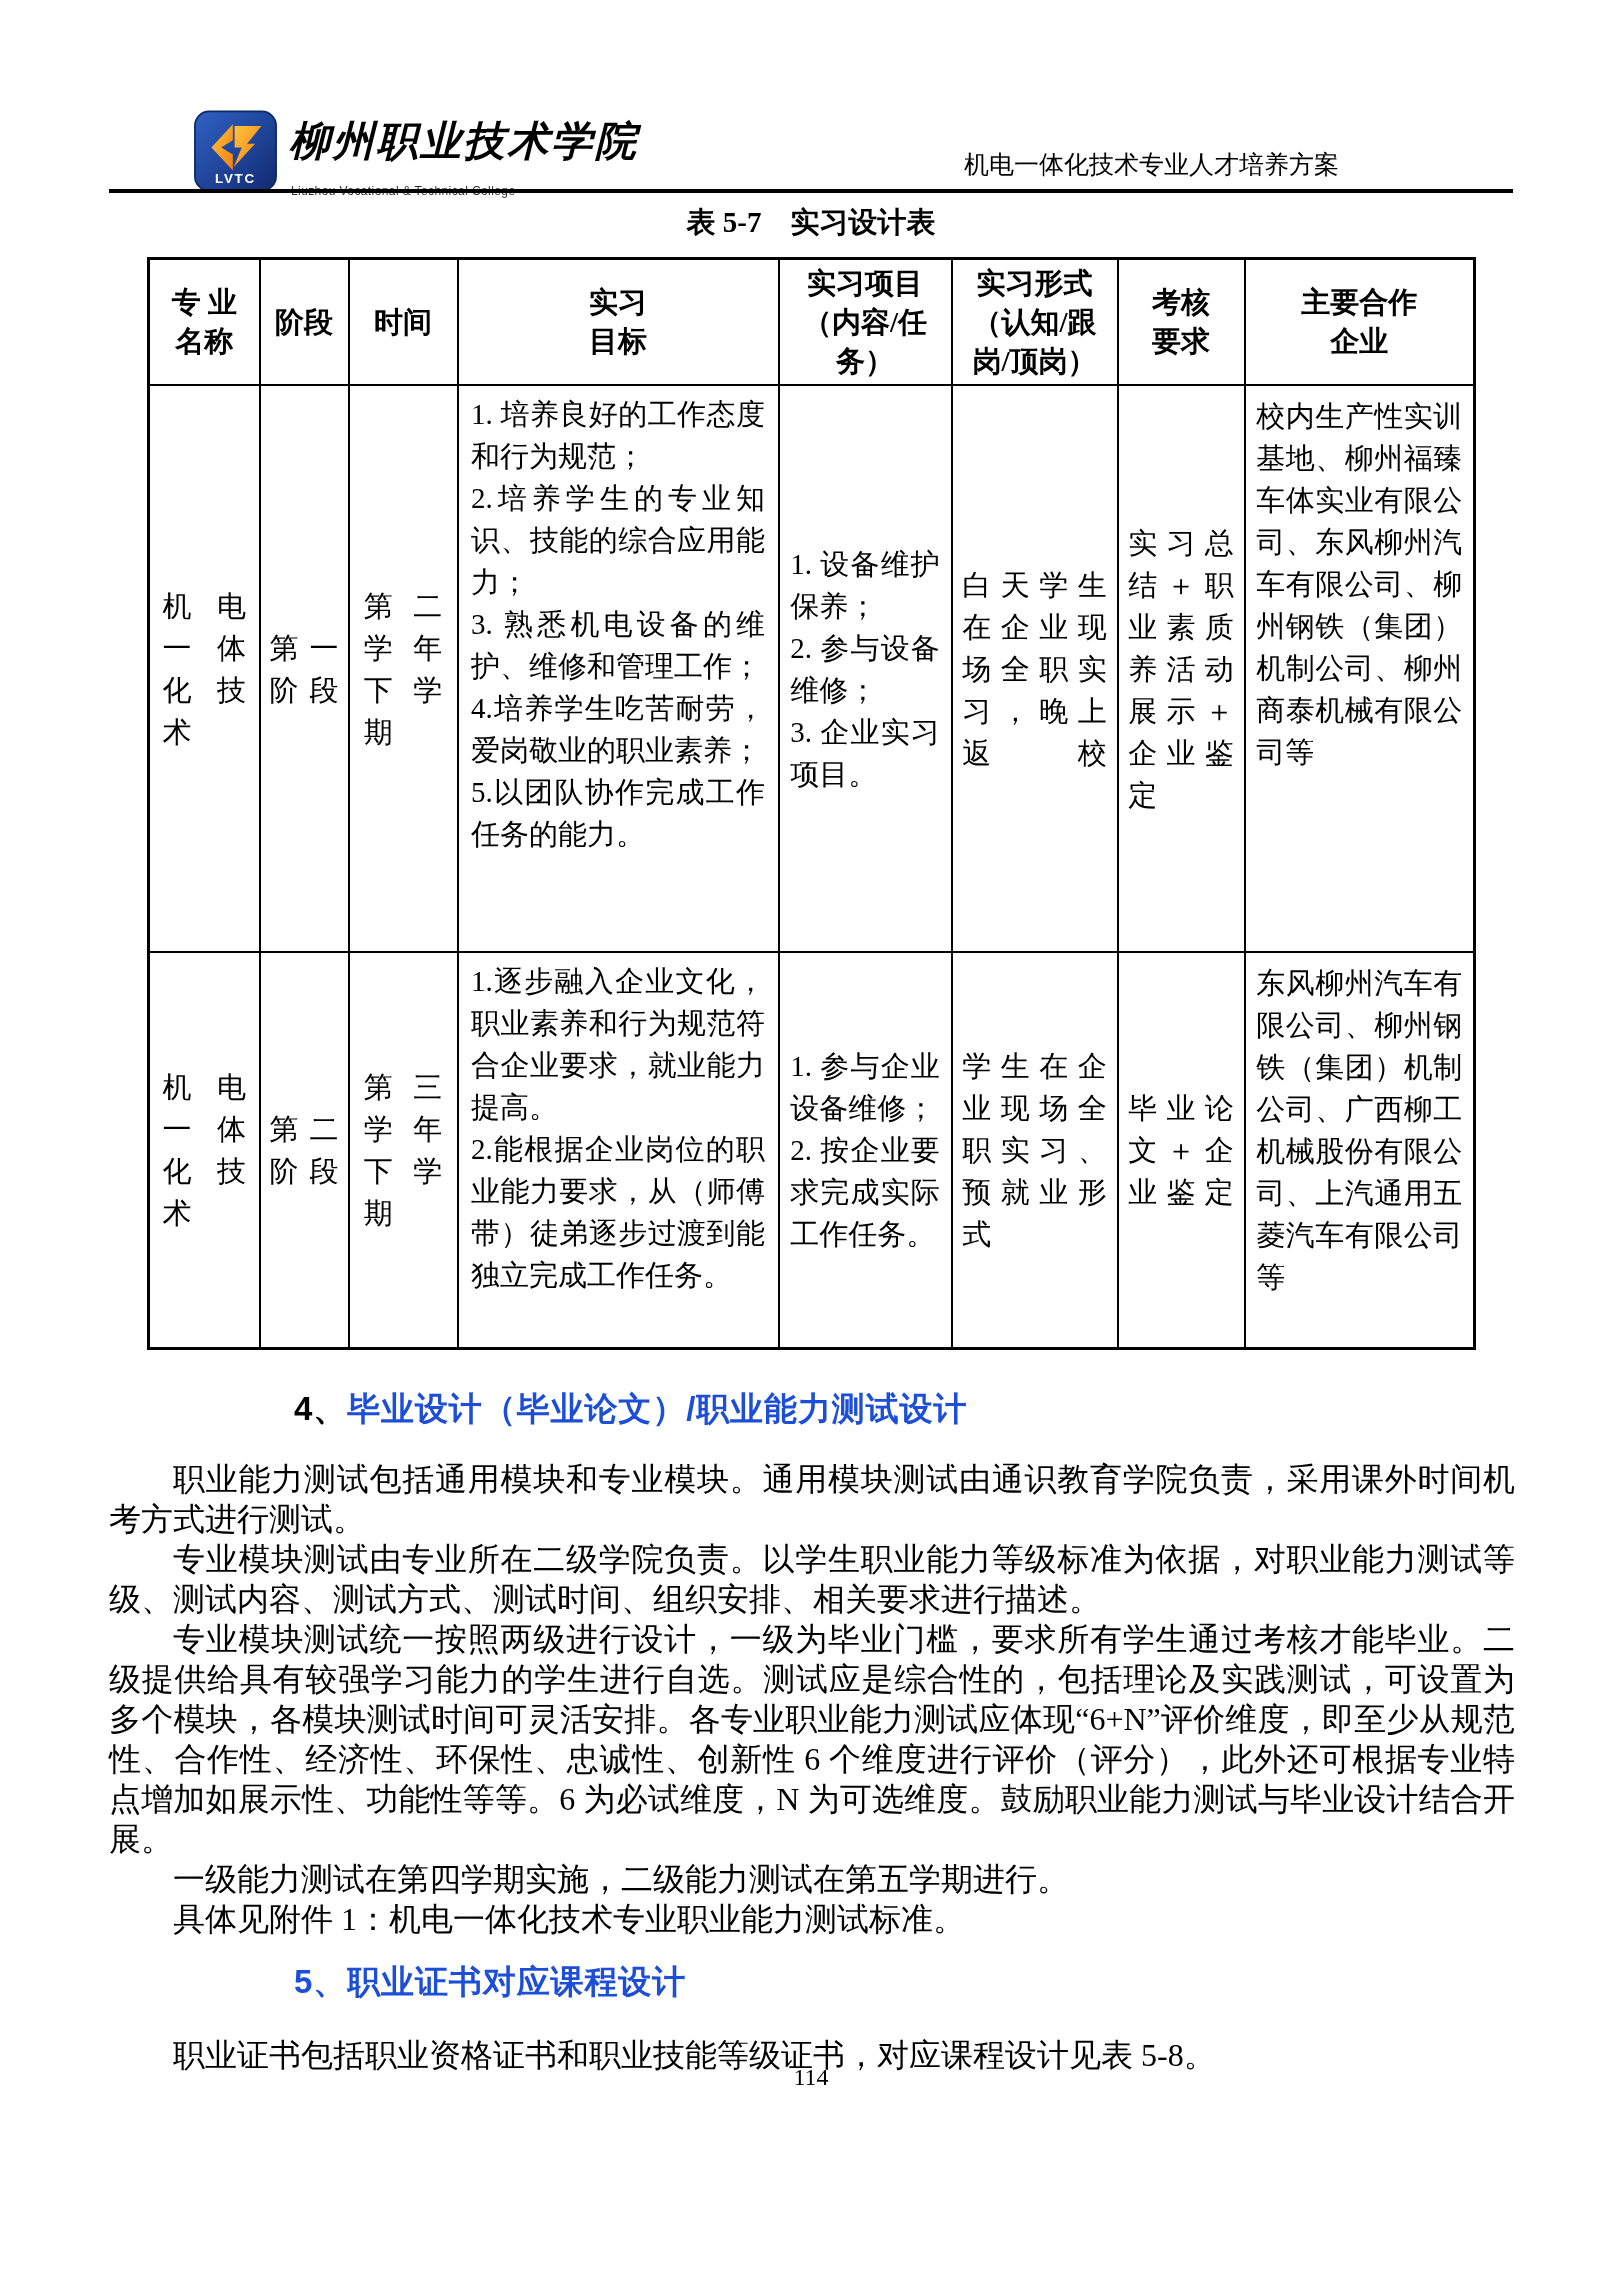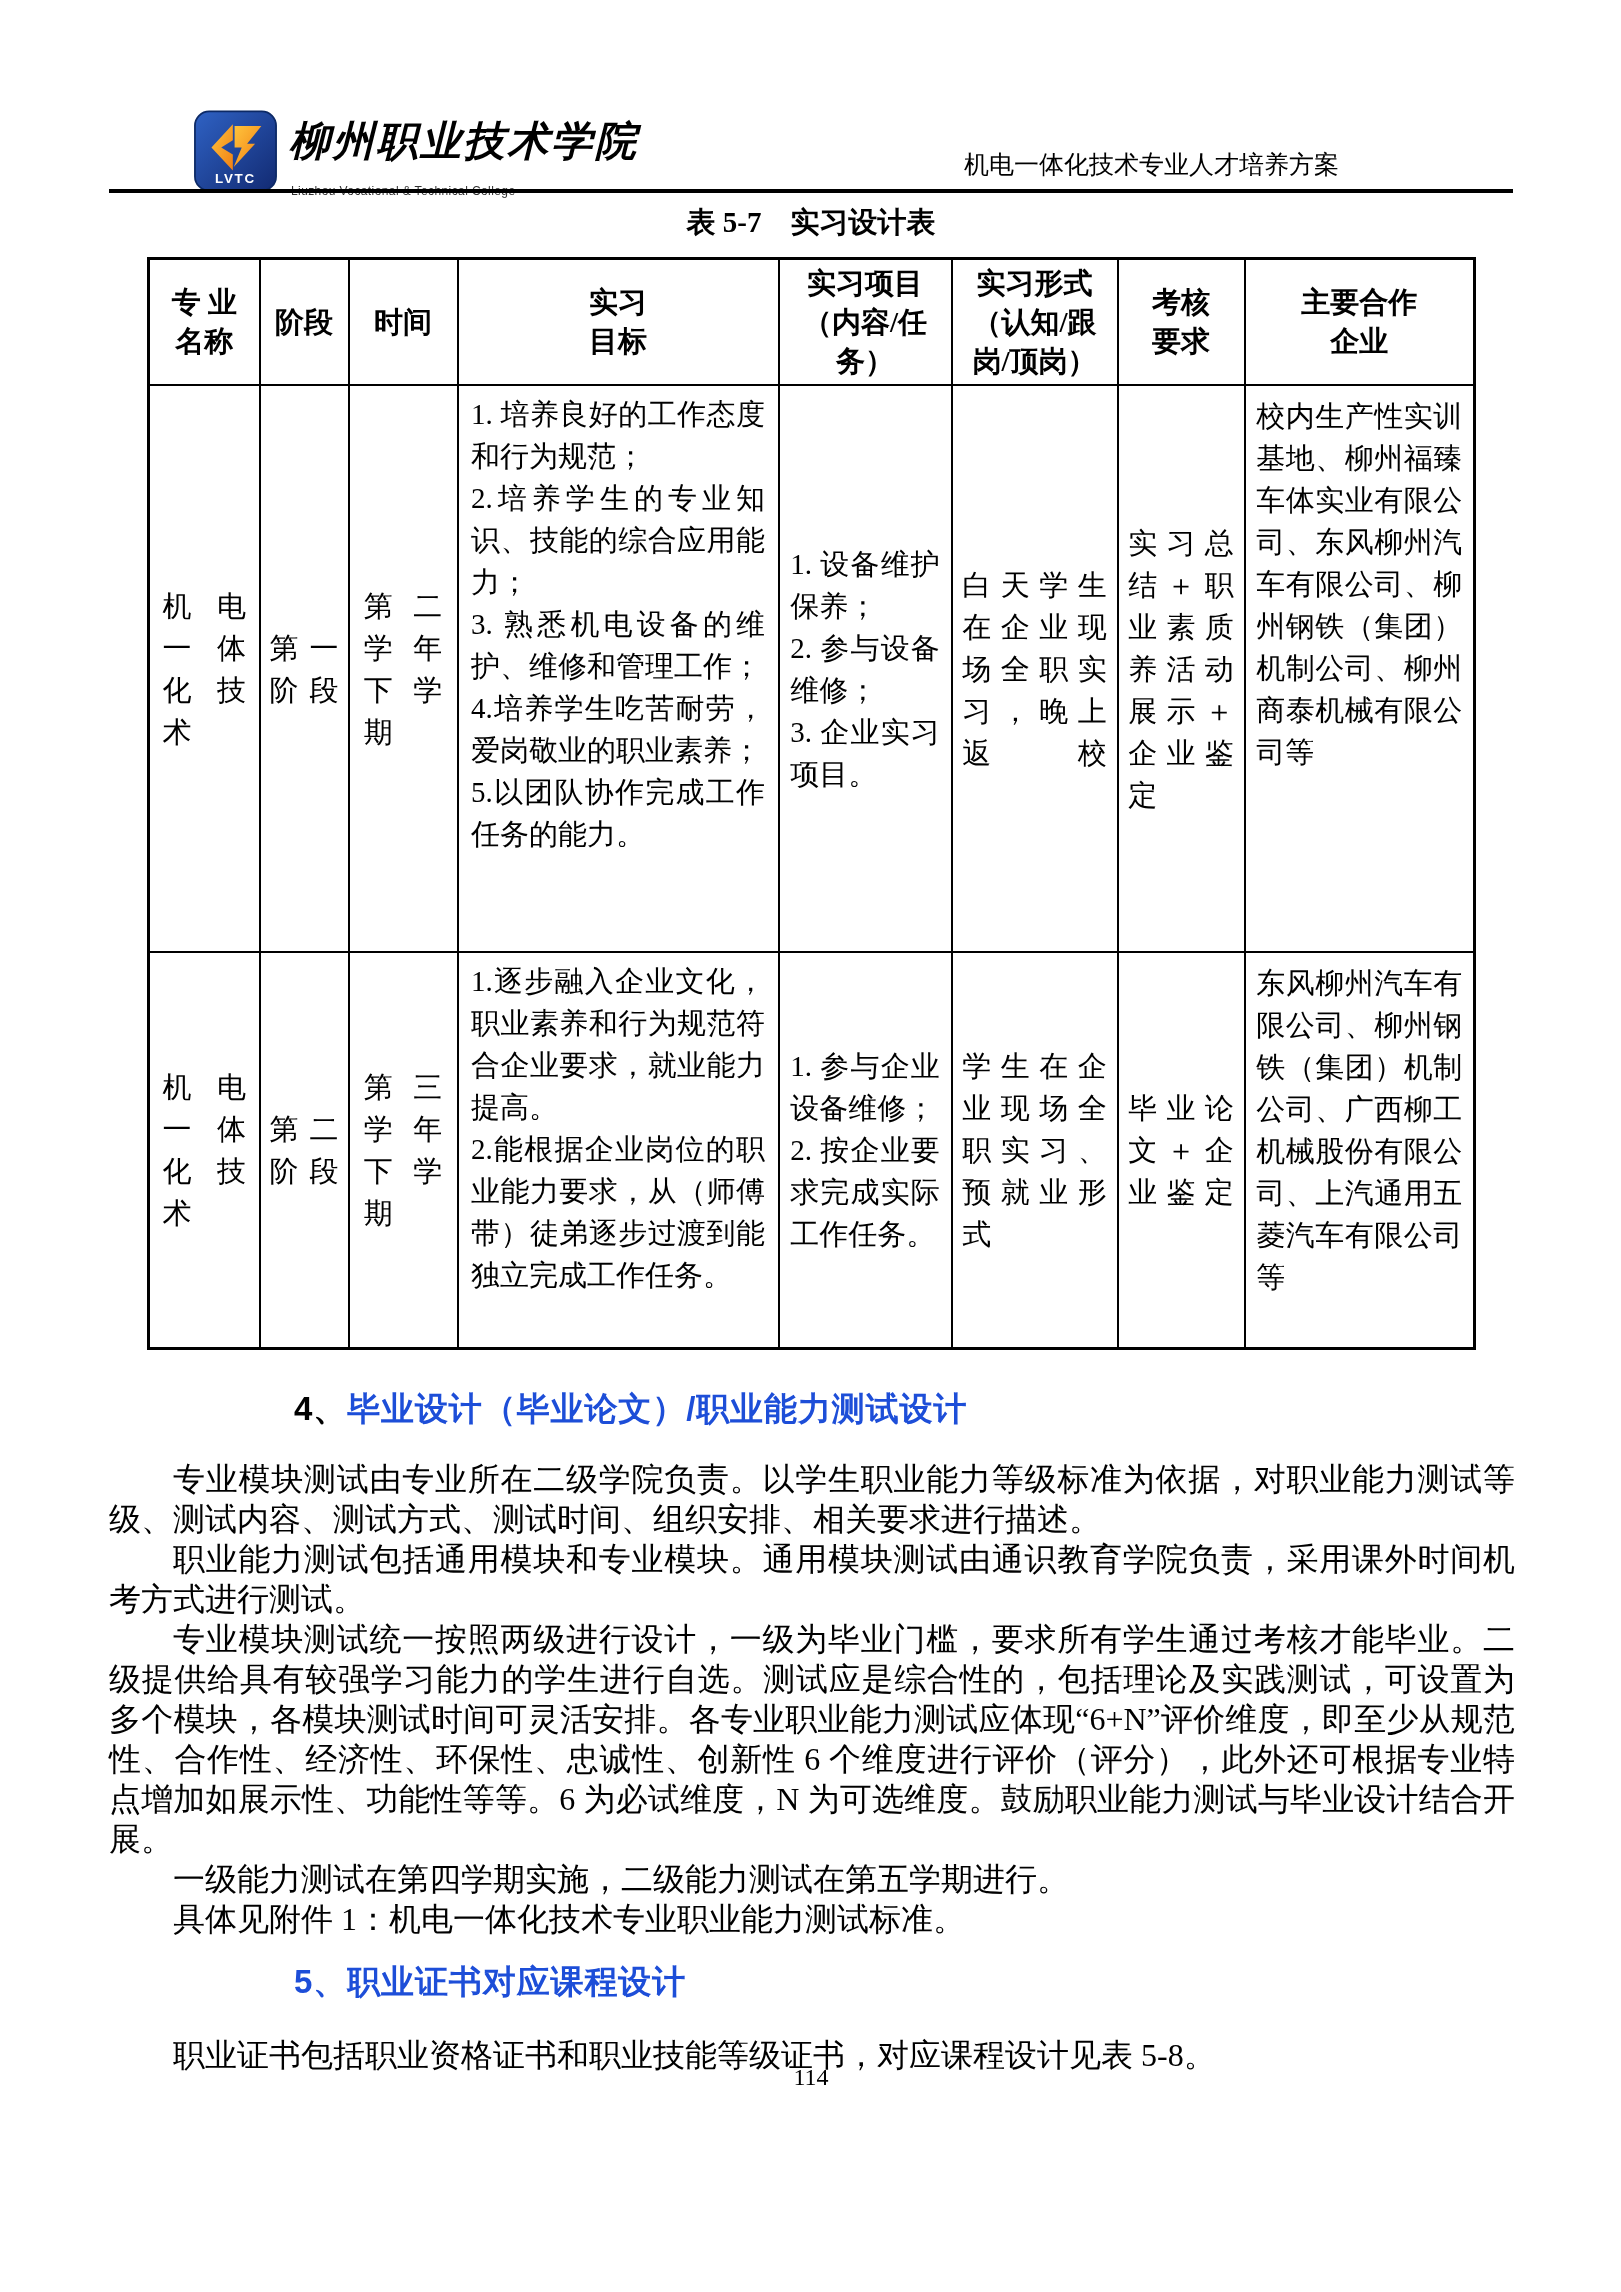--- a/index.html
+++ b/index.html
@@ -141,22 +141,22 @@
       <td class="c-form jc">学生在企业现场全职实习、预就业形式</td>
       <td class="c-assess jc">毕业论文＋企业鉴定</td>
       <td class="c-partners jn v-top">东风柳州汽车有限公司、柳州钢铁（集团）机制公司、广西柳工机械股份有限公司、上汽通用五菱汽车有限公司等</td>
     </tr>
   </tbody>
     </table>
 
   <div class="content">
     <h2 class="sec-heading"><span class="sec-num">4、</span><span class="blue">毕业设计（毕业论文）/职业能力测试设计</span></h2>
 
+    <p class="para">职业能力测试包括通用模块和专业模块。通用模块测试由通识教育学院负责，采用课外时间机考方式进行测试。</p>
     <p class="para">专业模块测试由专业所在二级学院负责。以学生职业能力等级标准为依据，对职业能力测试等级、测试内容、测试方式、测试时间、组织安排、相关要求进行描述。</p>
-    <p class="para">职业能力测试包括通用模块和专业模块。通用模块测试由通识教育学院负责，采用课外时间机考方式进行测试。</p>
     <p class="para">专业模块测试统一按照两级进行设计，一级为毕业门槛，要求所有学生通过考核才能毕业。二级提供给具有较强学习能力的学生进行自选。测试应是综合性的，包括理论及实践测试，可设置为多个模块，各模块测试时间可灵活安排。各专业职业能力测试应体现“6+N”评价维度，即至少从规范性、合作性、经济性、环保性、忠诚性、创新性 6 个维度进行评价（评分），此外还可根据专业特点增加如展示性、功能性等等。6 为必试维度，N 为可选维度。鼓励职业能力测试与毕业设计结合开展。</p>
     <p class="para">一级能力测试在第四学期实施，二级能力测试在第五学期进行。</p>
     <p class="para">具体见附件 1：机电一体化技术专业职业能力测试标准。</p>
 
     <h2 class="sec-heading second"><span class="blue">5、</span><span class="blue">职业证书对应课程设计</span></h2>
 
     <p class="para">职业证书包括职业资格证书和职业技能等级证书，对应课程设计见表 5-8。</p>
   </div>
 
   <div class="pagenum">114</div>

